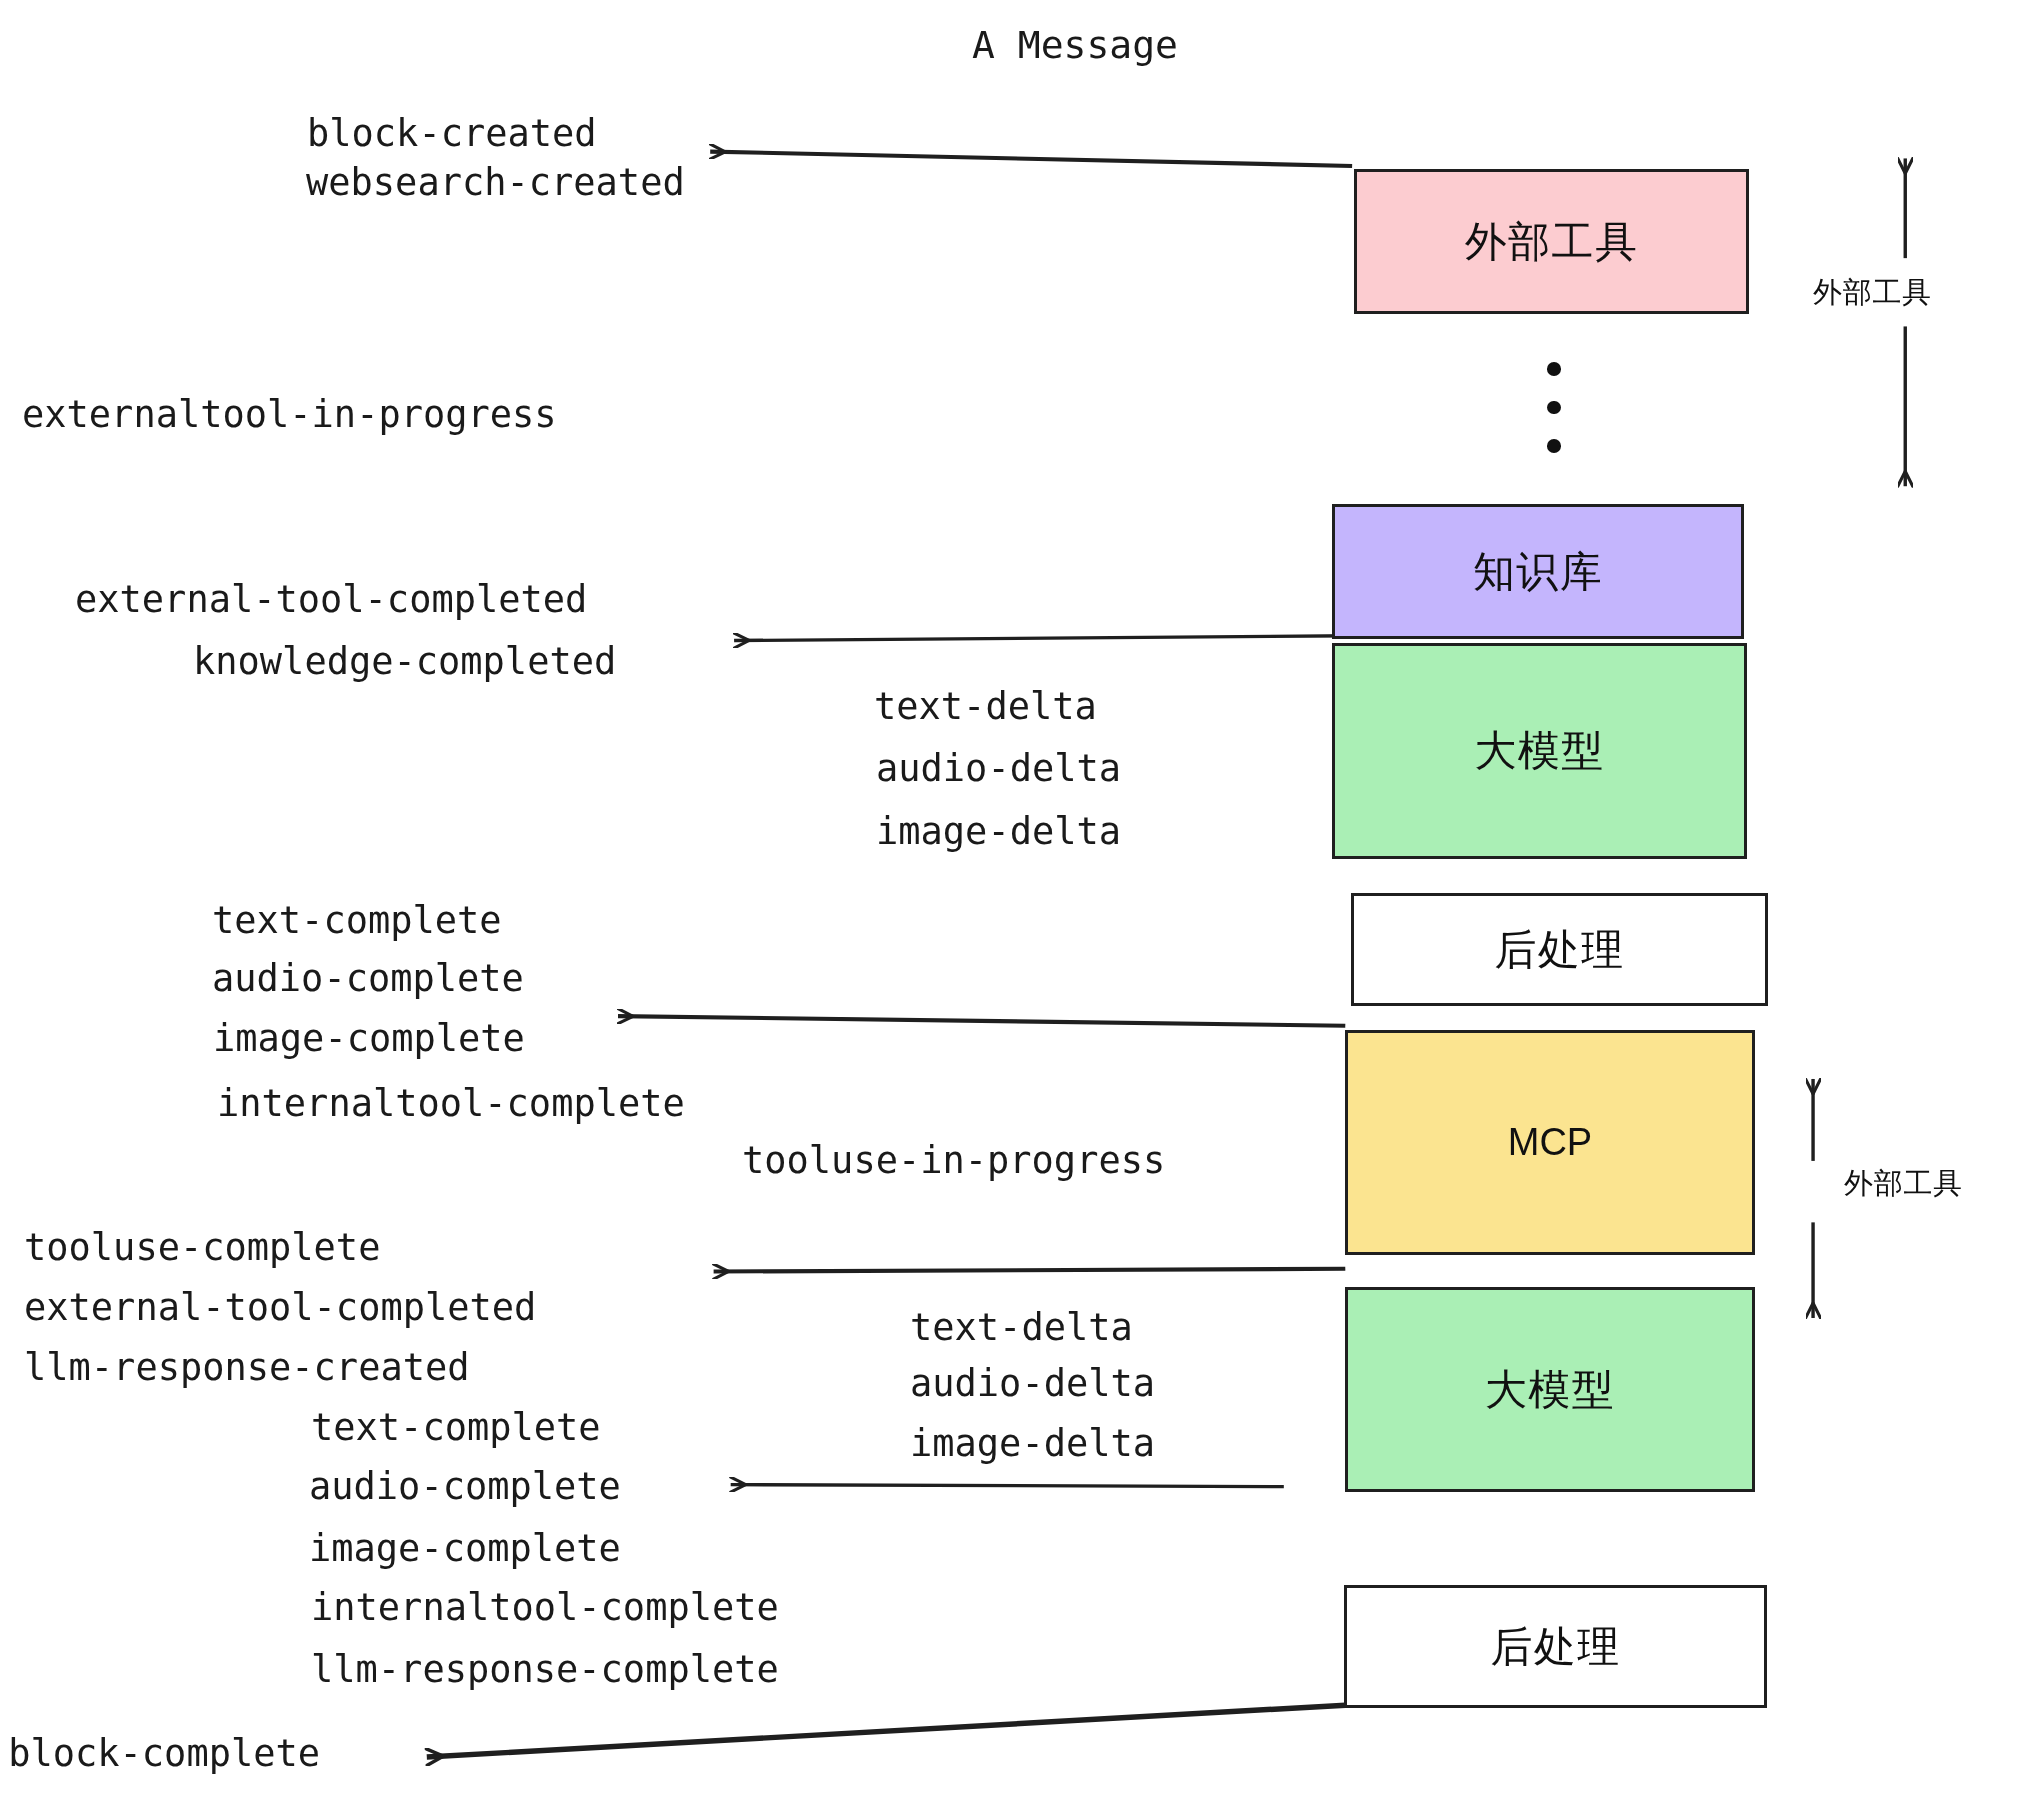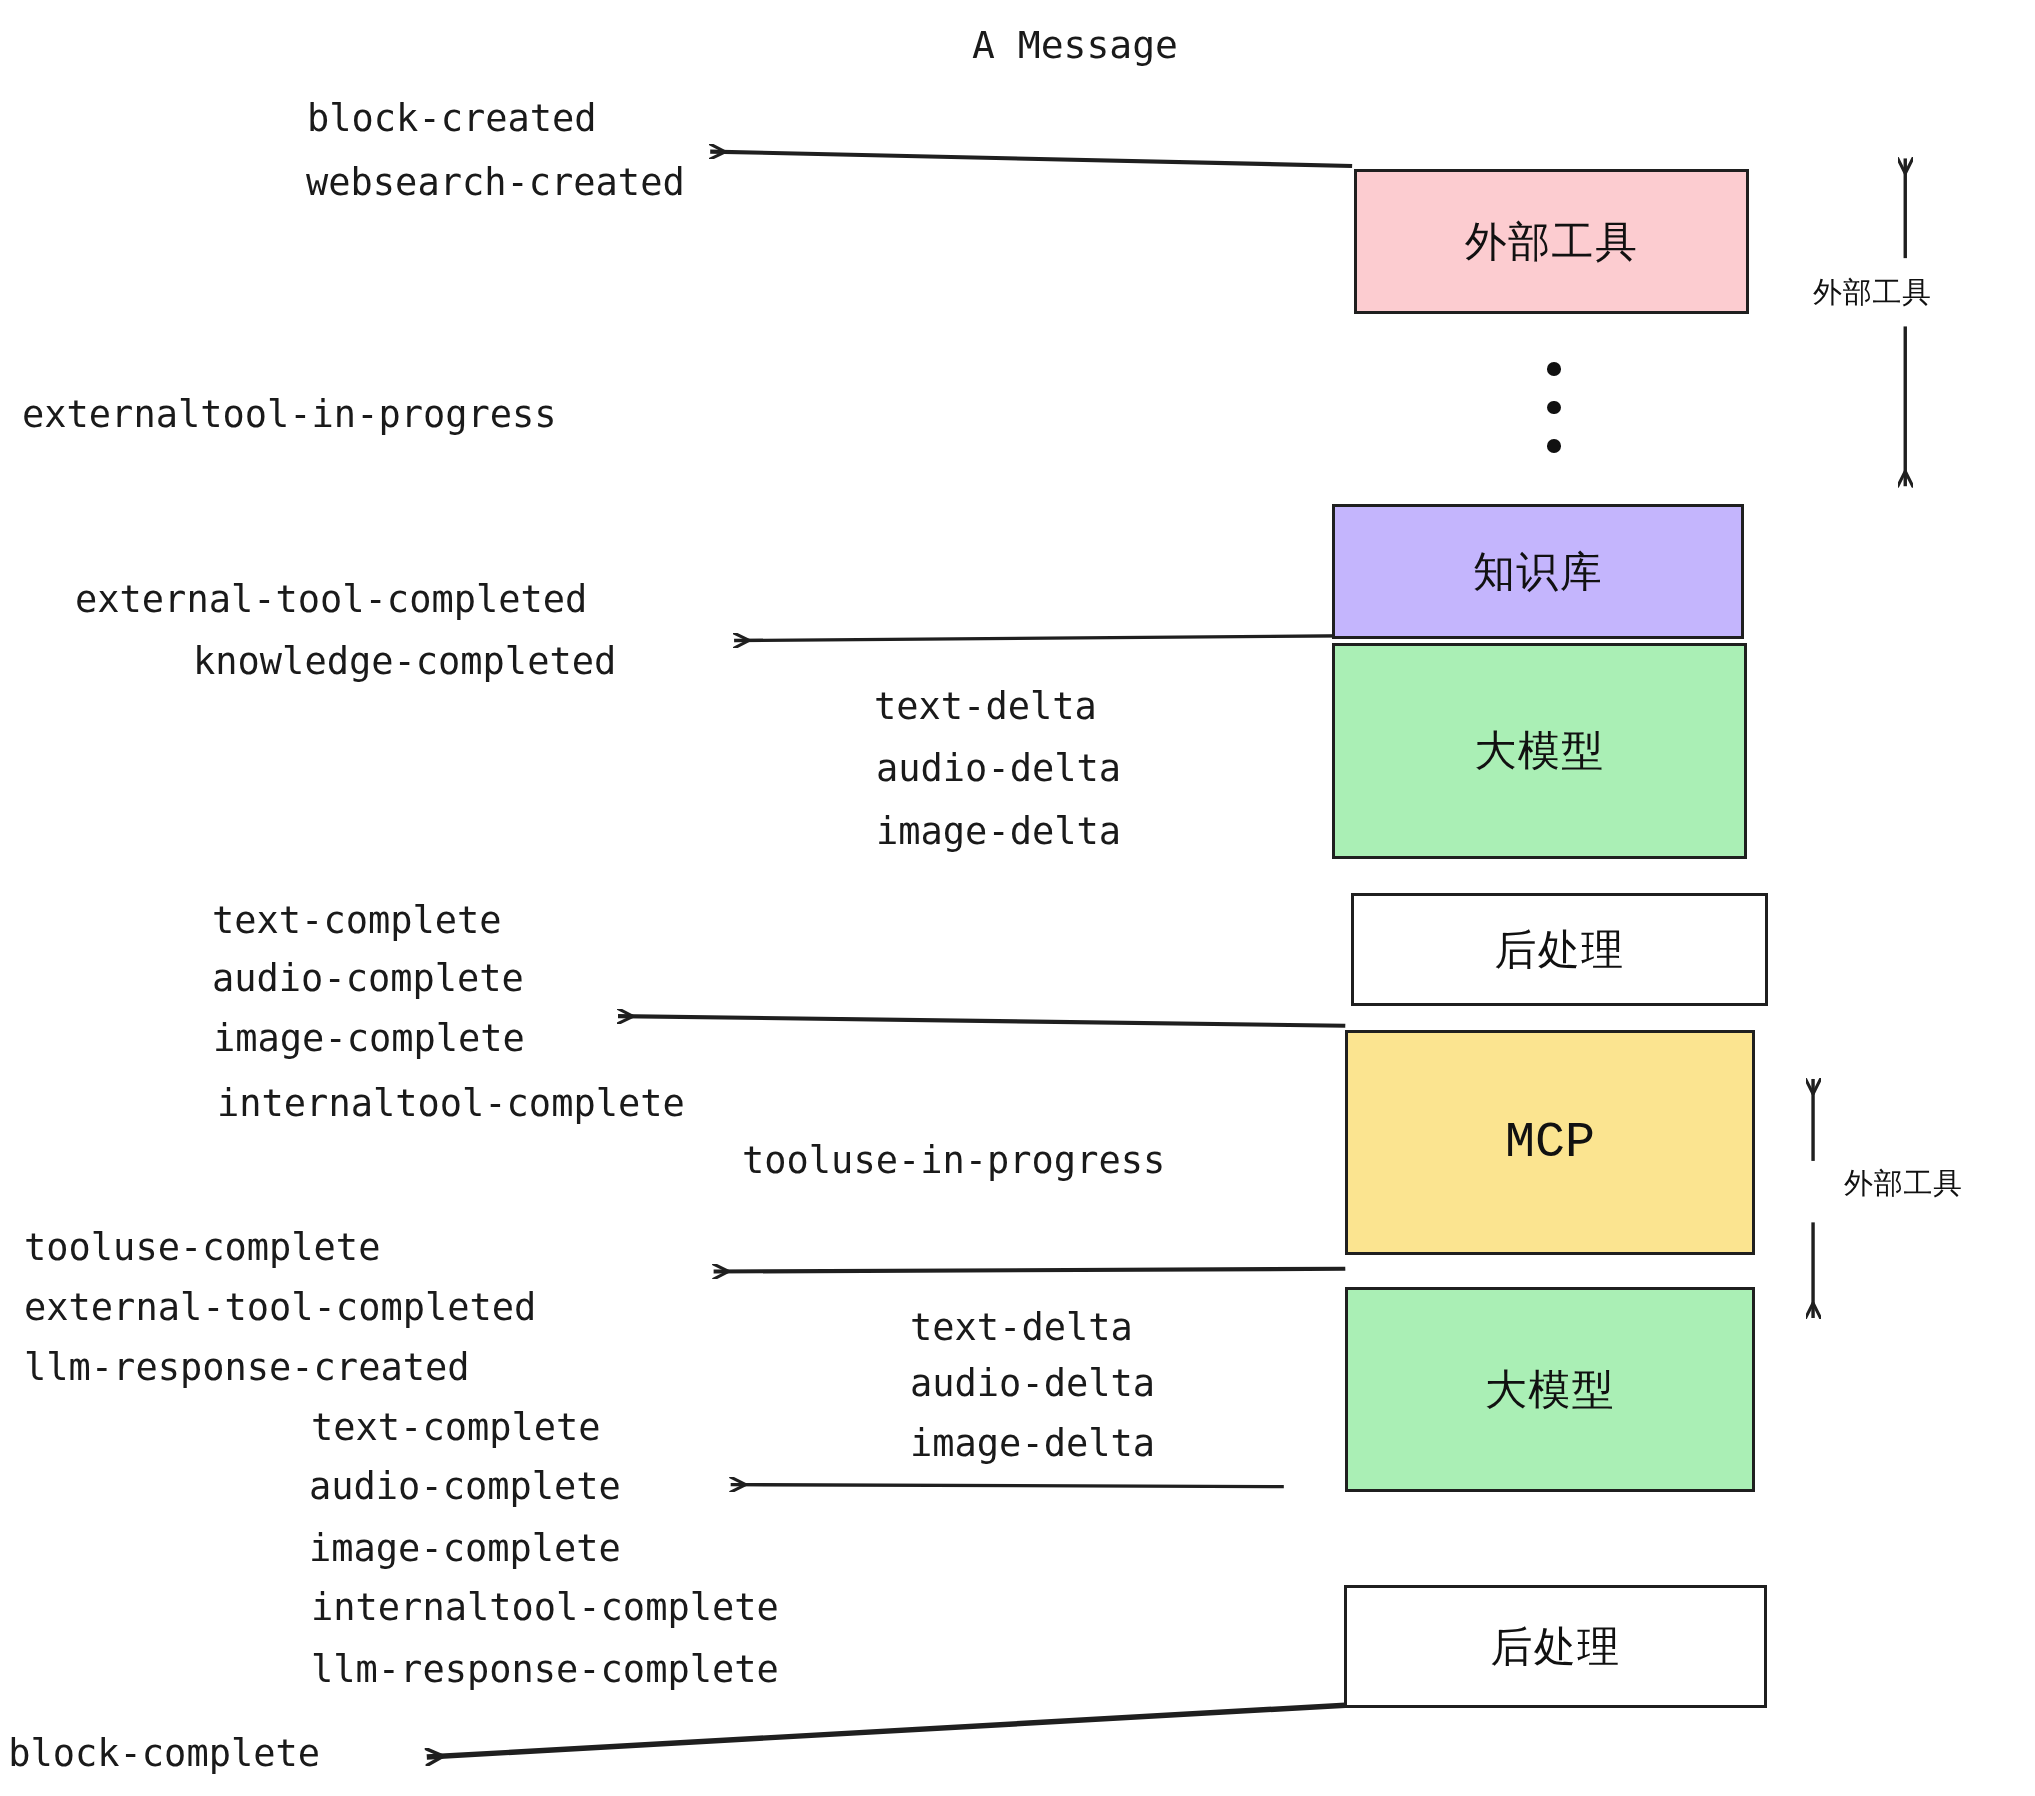--- a/index.html
+++ b/index.html
@@ -31,22 +31,22 @@
     position:absolute;
     box-sizing:border-box;
     border:3.4px solid #1f1f1f;
     display:flex;align-items:center;justify-content:center;
     font-family:"DejaVu Sans","Liberation Sans",sans-serif;
     font-size:42px;
     color:#111111;
     letter-spacing:1.4px;
   }
   .nodebox.mono{
-    font-family:Liberation Mono, monospace;
-    font-size:50px;
+    font-family:Liberation Sans, sans-serif;
+    font-size:38px;
     letter-spacing:0;
   }
   .sidelabel{
     position:absolute;
     font-family:"DejaVu Sans","Liberation Sans",sans-serif;
     font-size:29px;
     color:#111111;
     white-space:nowrap;
     letter-spacing:0.7px;
   }
@@ -126,21 +126,21 @@
     <span>大模型</span>
   </div>
 
   <div class="nodebox" style="left:1344px;top:1585px;width:423px;height:123px;background:#ffffff;">
     <span>后处理</span>
   </div>
 
   <div class="sidelabel" style="left:1813px;top:273px;">外部工具</div>
   <div class="sidelabel" style="left:1844px;top:1164px;">外部工具</div>
 
-  <div class="evt" style="left:307px;top:100px;">block-created</div>
+  <div class="evt" style="left:307px;top:115px;">block-created</div>
   <div class="evt" style="left:306px;top:164px;">websearch-created</div>
   <div class="evt" style="left:22px;top:396px;">externaltool-in-progress</div>
   <div class="evt" style="left:75px;top:581px;">external-tool-completed</div>
   <div class="evt" style="left:193px;top:643px;">knowledge-completed</div>
   <div class="evt" style="left:874px;top:688px;">text-delta</div>
   <div class="evt" style="left:876px;top:750px;">audio-delta</div>
   <div class="evt" style="left:876px;top:813px;">image-delta</div>
   <div class="evt" style="left:212px;top:902px;">text-complete</div>
   <div class="evt" style="left:212px;top:960px;">audio-complete</div>
   <div class="evt" style="left:213px;top:1020px;">image-complete</div>

